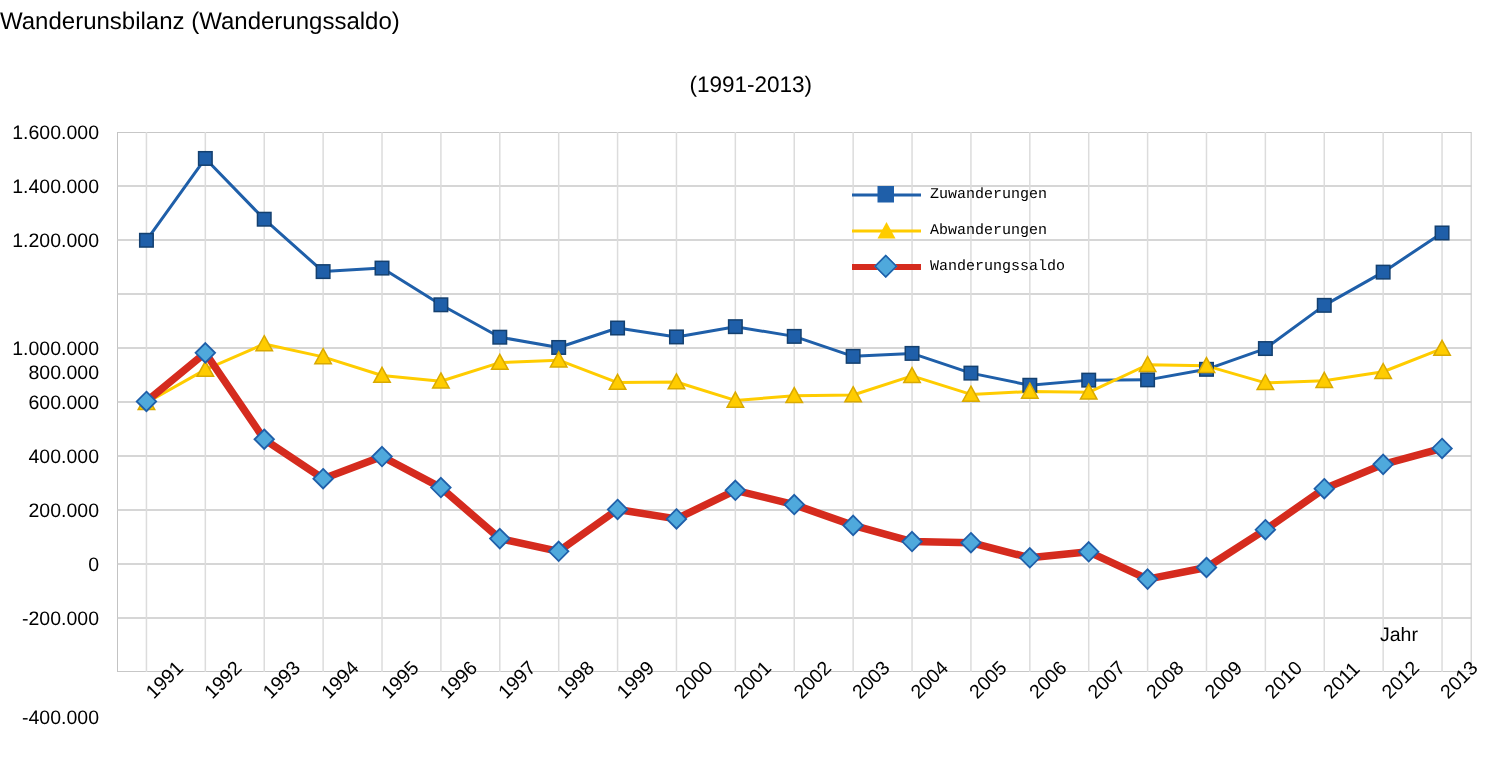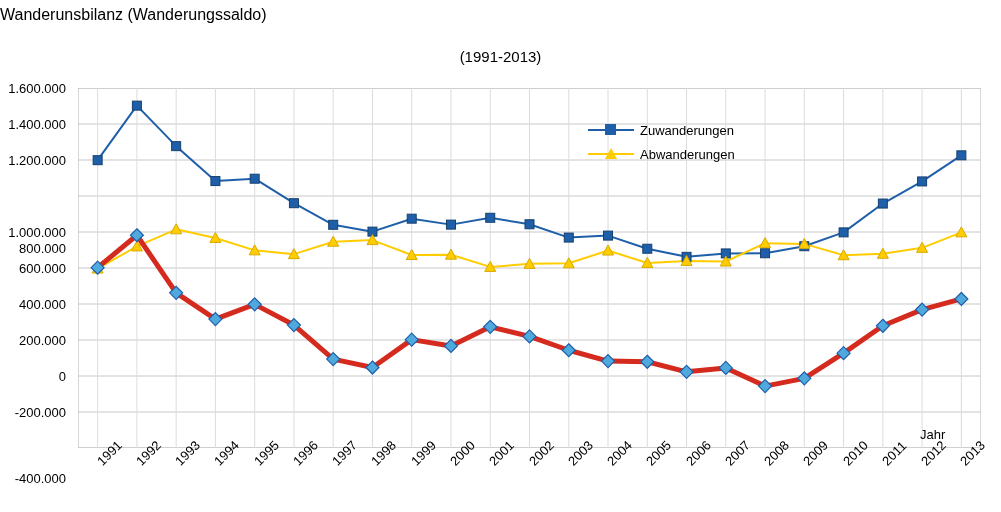--- a/index.html
+++ b/index.html
@@ -75,28 +75,28 @@
     transform-origin: left top;
     transform: rotate(-45deg);
     color: #000;
   }
   .axis-caption {
     position: absolute;
     font-size: 13px;
     color: #000;
     left: 920px;
     top: 415px;
-    margin-top: 12px;
   }
   .legend {
     position: absolute;
-    left: 588px;
+    left: 568px;
     top: 118px;
     width: 200px;
-    font-size: 13px;
+    font-size: 10px;
+    font-family: Liberation Mono, monospace;
   }
   .legend-row {
     display: flex;
     align-items: center;
     height: 24px;
   }
   .legend-swatch {
     width: 46px;
     height: 14px;
     position: relative;
@@ -291,15 +291,22 @@
       </span>
       <span class="legend-label">Zuwanderungen</span>
     </div>
     <div class="legend-row">
       <span class="legend-swatch">
         <span class="legend-line" style="background:#FFCC00"></span>
         <span class="legend-mark" style="width:0;height:0;left:17px;top:1px;border-left:6px solid transparent;border-right:6px solid transparent;border-bottom:11px solid #FFCC00;"></span>
       </span>
       <span class="legend-label">Abwanderungen</span>
     </div>
+    <div class="legend-row">
+      <span class="legend-swatch">
+        <span class="legend-line thick" style="background:#D52B1E"></span>
+        <span class="legend-mark" style="left:17px;top:1px;width:11px;height:11px;background:#4FA9DC;transform:rotate(45deg);border:1px solid #1F5FA9;box-sizing:border-box;"></span>
+      </span>
+      <span class="legend-label">Wanderungssaldo</span>
+    </div>
   </div>
 
 </div>
 
 </body></html>

